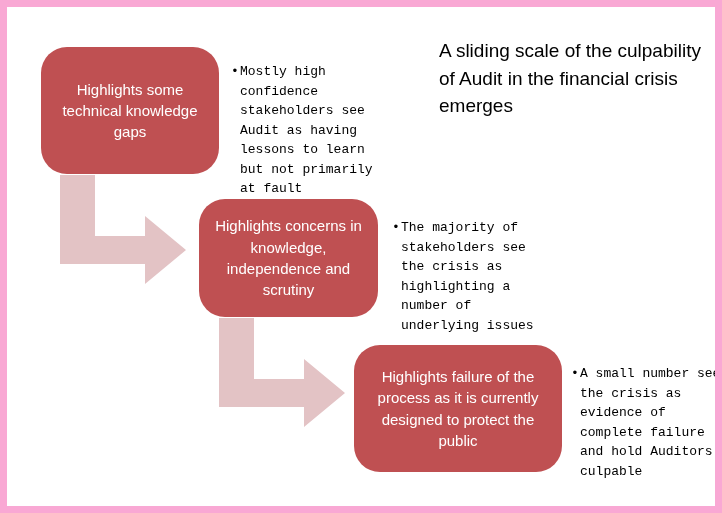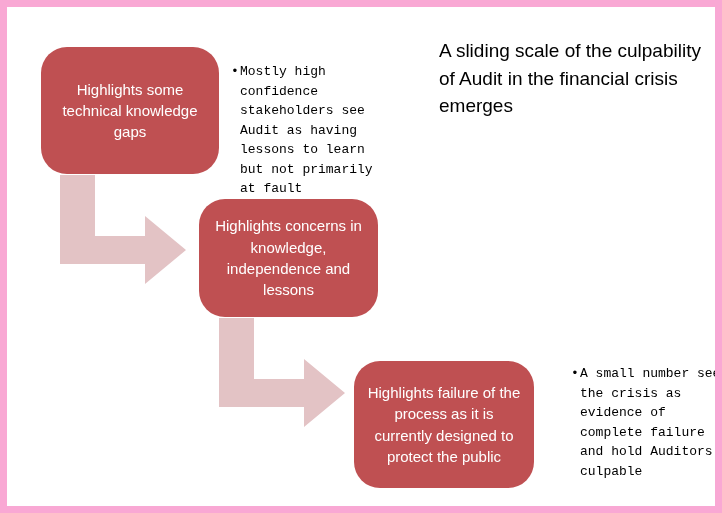--- a/index.html
+++ b/index.html
@@ -43,21 +43,21 @@
     text-align: center;
     font-size: 15px;
     line-height: 1.42;
     padding: 6px 12px;
     font-family: "Liberation Sans", sans-serif;
   }
   .pbox span { display: block; width: 100%; }
 
   #box-1 { left: 34px;  top: 40px;  width: 178px; height: 127px; }
   #box-2 { left: 192px; top: 192px; width: 179px; height: 118px; }
-  #box-3 { left: 347px; top: 338px; width: 180px; height: 127px; margin-top: 16px; }
+  #box-3 { left: 347px; top: 338px; width: 208px; height: 127px; }
 
   
   .bullets {
     position: absolute;
     font-size: 13px;
     line-height: 1.5;
     color: #000000;
     font-family: Liberation Mono, monospace;
   }
   .bullets ul {
@@ -100,23 +100,28 @@
     <ul>
       <li>Mostly high confidence stakeholders see Audit as having lessons to learn but not primarily at fault</li>
     </ul>
   </div>
 
   <svg class="arrow" id="arrow-1" viewBox="0 0 132 115" preserveAspectRatio="none">
     <path d="M 3,3 L 38,3 L 38,64 L 88,64 L 88,44 L 129,78 L 88,112 L 88,92 L 3,92 Z" fill="#E3C3C5"></path>
   </svg>
 
   <div class="pbox" id="box-2">
-    <span>Highlights concerns in knowledge, independence and lessons</span>
+    <span>Highlights concerns in knowledge, independence and scrutiny</span>
   </div>
 
+  <div class="bullets" id="bullets-2">
+    <ul>
+      <li>The majority of stakeholders see the crisis as highlighting a number of underlying issues</li>
+    </ul>
+  </div>
 
   <svg class="arrow" id="arrow-2" viewBox="0 0 132 115" preserveAspectRatio="none">
     <path d="M 3,3 L 38,3 L 38,64 L 88,64 L 88,44 L 129,78 L 88,112 L 88,92 L 3,92 Z" fill="#E3C3C5"></path>
   </svg>
 
   <div class="pbox" id="box-3">
     <span>Highlights failure of the process as it is currently designed to protect the public</span>
   </div>
 
   <div class="bullets" id="bullets-3">

